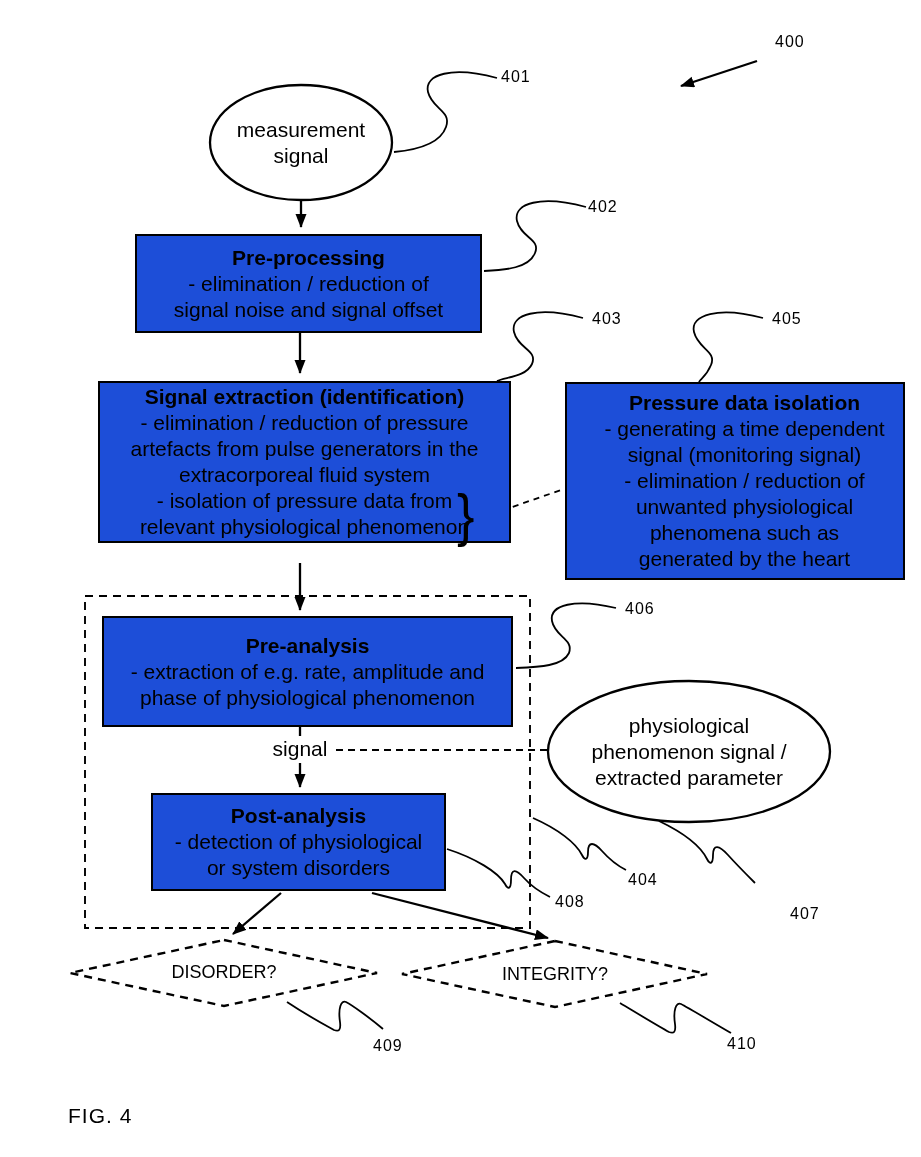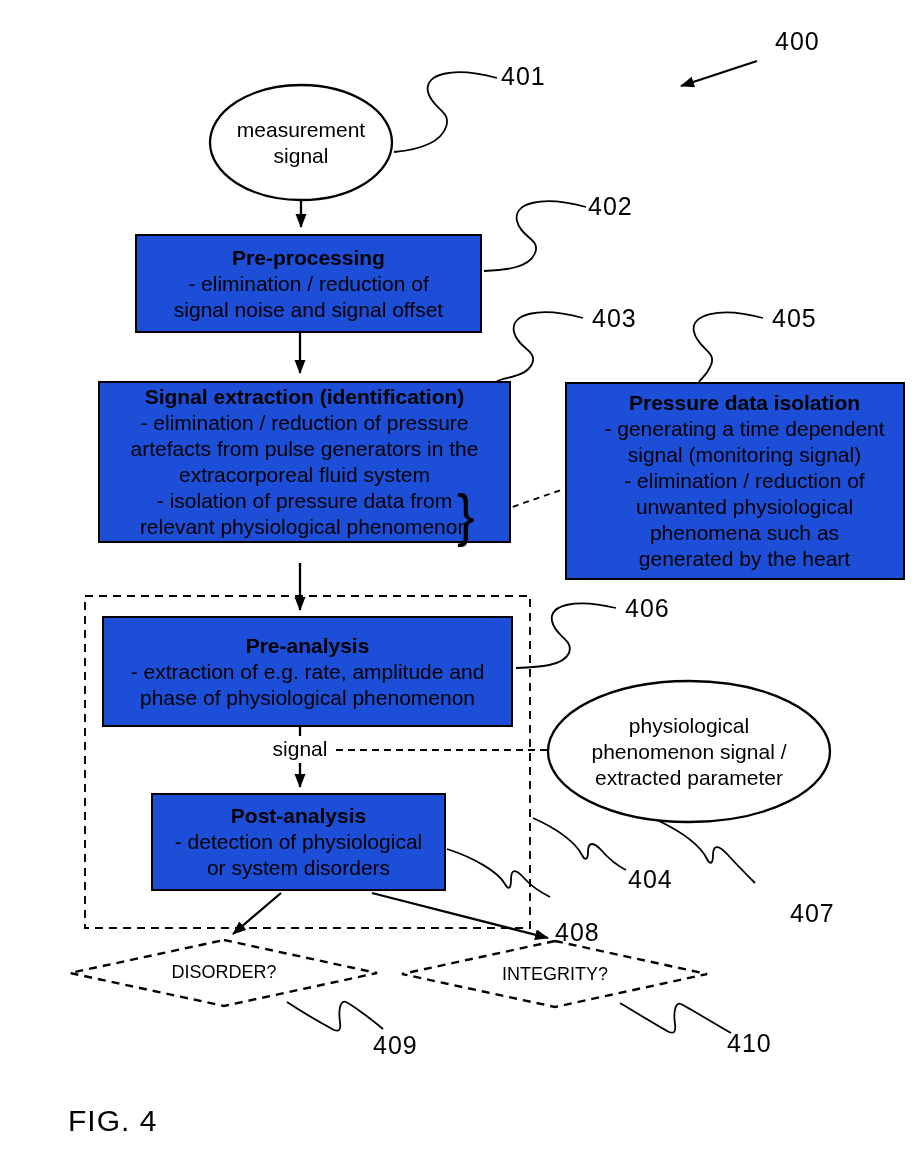--- a/index.html
+++ b/index.html
@@ -10,23 +10,23 @@
   svg.lines { position:absolute; left:0; top:0; z-index:1; }
   .node {
     position:absolute; box-sizing:border-box; z-index:2;
     display:flex; flex-direction:column; align-items:center; justify-content:center;
     text-align:center; font-size:21px; line-height:26px;
   }
   .box { border:2.5px solid #000; background:#1d4ed8; }
   .title { font-weight:bold; white-space:pre-line; }
   .body  { white-space:pre-line; }
   .plain { position:absolute; z-index:2; font-size:21px; line-height:26px; text-align:center; white-space:pre-line; }
-  .ref   { position:absolute; z-index:2; font-size:25px; line-height:25px; letter-spacing:1px; }
+  .ref   { position:absolute; z-index:2; font-size:16px; line-height:25px; letter-spacing:1px; }
   .diamond-text { position:absolute; z-index:2; font-size:18px; line-height:24px; text-align:center; }
-  .fig   { position:absolute; z-index:2; font-size:30px; letter-spacing:1px; }
+  .fig   { position:absolute; z-index:2; font-size:21px; letter-spacing:1px; }
   .brace { position:absolute; z-index:2; font-size:58px; line-height:58px; font-weight:400; transform:scaleX(0.9); }
 </style>
 </head>
 <body>
 
 <div class="stage">
 
   <svg class="lines" width="921" height="1157" viewBox="0 0 921 1157">
     <defs>
       <marker id="ah" markerUnits="userSpaceOnUse" markerWidth="15" markerHeight="12" refX="13" refY="5.5" orient="auto">
@@ -117,19 +117,19 @@
   <div class="diamond-text" style="left:435px; top:962px; width:240px;">INTEGRITY?</div>
 
   <div class="ref" style="left:775px; top:29px;">400</div>
   <div class="ref" style="left:501px; top:64px;">401</div>
   <div class="ref" style="left:588px; top:194px;">402</div>
   <div class="ref" style="left:592px; top:306px;">403</div>
   <div class="ref" style="left:772px; top:306px;">405</div>
   <div class="ref" style="left:625px; top:596px;">406</div>
   <div class="ref" style="left:628px; top:867px;">404</div>
   <div class="ref" style="left:790px; top:885px;margin-top:16px;">407</div>
-  <div class="ref" style="left:555px; top:889px;margin-top:31px;">408</div>
+  <div class="ref" style="left:555px; top:889px;">408</div>
   <div class="ref" style="left:373px; top:1033px;">409</div>
   <div class="ref" style="left:727px; top:1031px;">410</div>
 
   <div class="fig" style="left:68px; top:1104px;">FIG. 4</div>
 
 </div>
 
 </body></html>

